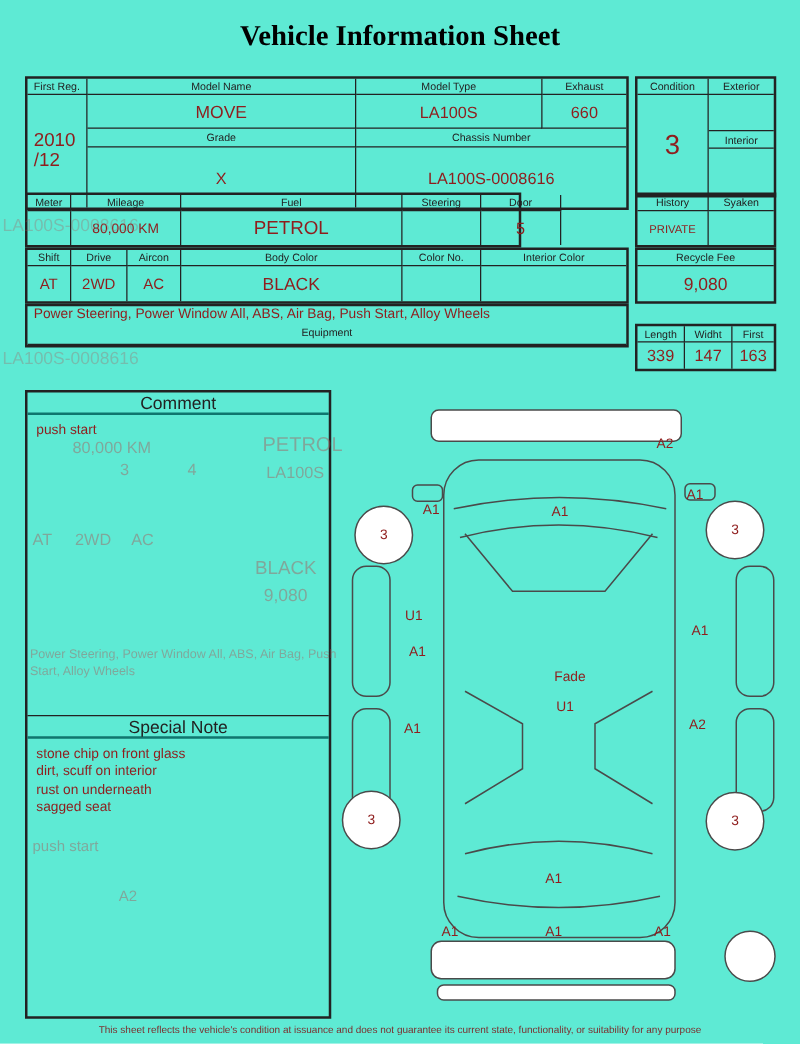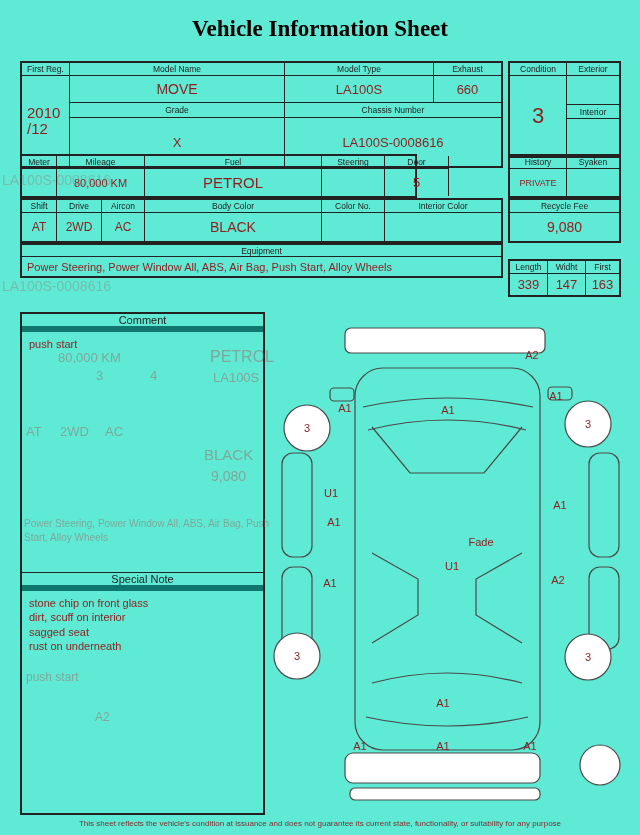--- a/index.html
+++ b/index.html
@@ -13,22 +13,22 @@
   .h{font-size:8.5px;color:#222}
   .v{color:#8f1d1d}
   .br{border-right:1px solid #222}
   .bb{border-bottom:1px solid #222}
   .left{justify-content:flex-start;padding-left:5px}
   .pre{white-space:pre-line;line-height:1.1}
   .f9{font-size:9px}.f11{font-size:11px}.f12{font-size:12px}.f13{font-size:13px}
   .f14{font-size:14px}.f15{font-size:15px}.f22{font-size:22px}
   .panel{position:absolute;left:20px;top:312px;width:245px;height:503px;border:2px solid #222;
          display:flex;flex-direction:column;background:transparent}
-  .panel-h{flex:0 0 15px;border-bottom:6px solid #0f766e;display:flex;align-items:center;
-           justify-content:center;font-size:11px;color:#222}
+  .panel-h{flex:0 0 15px;border-bottom:2px solid #0f766e;display:flex;align-items:center;
+           justify-content:center;font-size:14px;color:#222}
   .panel-h.bt{border-top:1px solid #222}
   .panel-body{position:relative;padding:5px 7px;color:#8f1d1d;font-size:11px;line-height:1.3}
   .panel-body.comment{flex:0 0 240px}
   .panel-body.note{flex:1 1 auto}
   .diagram{position:absolute;left:268px;top:315px;width:368px;height:492px}
   .diagram svg{position:absolute;left:0;top:0}
   .diagram svg *{stroke:#4a4a4a;stroke-width:1.2;fill:none}
   .diagram svg .fillw{fill:#fff}
   .marker{position:absolute;transform:translate(-50%,-50%);color:#8f1d1d;font-size:11px;
           white-space:nowrap;z-index:3}
@@ -110,22 +110,22 @@
   </div>
 
   <div class="blk" style="left:508px;top:198px;width:113px;height:45px;
               grid-template-columns:1fr;grid-template-rows:13px 1fr;">
     <div class="c h bb">Recycle Fee</div>
     <div class="c v f14">9,080</div>
   </div>
 
   <div class="blk" style="left:20px;top:243px;width:483px;height:35px;
               grid-template-columns:1fr;grid-template-rows:12px 1fr;">
+    <div class="c v f11 left">Power Steering, Power Window  All, ABS, Air Bag, Push Start, Alloy Wheels</div>
     <div class="c h bb">Equipment</div>
-    <div class="c v f11 left">Power Steering, Power Window  All, ABS, Air Bag, Push Start, Alloy Wheels</div>
   </div>
 
   <div class="blk" style="left:508px;top:259px;width:113px;height:38px;
               grid-template-columns:38px 38px 1fr;grid-template-rows:13px 1fr;">
     <div class="c h br bb">Length</div>
     <div class="c h br bb">Widht</div>
     <div class="c h bb">First</div>
     <div class="c v f13 br">339</div>
     <div class="c v f13 br">147</div>
     <div class="c v f13">163</div>
@@ -133,22 +133,22 @@
 
   <div class="panel">
     <div class="panel-h">Comment</div>
     <div class="panel-body comment">
       <div>push start</div>
     </div>
     <div class="panel-h bt">Special Note</div>
     <div class="panel-body note">
       <div>stone chip on front glass</div>
       <div>dirt, scuff on interior</div>
+      <div>rust on underneath</div>
       <div>sagged seat</div>
-      <div>rust on underneath</div>
     </div>
   </div>
 
   <div class="diagram">
     <svg width="368" height="492" viewBox="0 0 368 492">
       <rect x="77" y="13" width="200" height="25" rx="6" class="fillw"></rect>
       <rect x="87" y="53" width="185" height="382" rx="28"></rect>
       <path d="M95 92 Q179 74 265 92"></path>
       <path d="M100 115 Q179 95 258 115"></path>
       <path d="M104 112 L142 158 H216 L254 112"></path>
@@ -172,21 +172,21 @@
     </svg>
   <span class="marker" style="left: 264px; top: 40px;">A2</span>
       <span class="marker" style="left: 77px; top: 93px;">A1</span>
       <span class="marker" style="left: 180px; top: 95px;">A1</span>
       <span class="marker" style="left: 288px; top: 81px;">A1</span>
       <span class="marker" style="left: 39px; top: 113px;">3</span>
       <span class="marker" style="left: 320px; top: 109px;">3</span>
       <span class="marker" style="left: 63px; top: 178px;">U1</span>
       <span class="marker" style="left: 66px; top: 207px;">A1</span>
       <span class="marker" style="left: 292px; top: 190px;">A1</span>
-      <span class="marker" style="left: 188px; top: 227px; margin-left: 25px;">Fade</span>
+      <span class="marker" style="left: 188px; top: 227px;">Fade</span>
       <span class="marker" style="left: 184px; top: 251px;">U1</span>
       <span class="marker" style="left: 62px; top: 268px;">A1</span>
       <span class="marker" style="left: 290px; top: 265px;">A2</span>
       <span class="marker" style="left: 29px; top: 341px;">3</span>
       <span class="marker" style="left: 320px; top: 342px;">3</span>
       <span class="marker" style="left: 175px; top: 388px;">A1</span>
       <span class="marker" style="left: 92px; top: 431px;">A1</span>
       <span class="marker" style="left: 175px; top: 431px;">A1</span>
       <span class="marker" style="left: 262px; top: 431px;">A1</span>
     </div>

